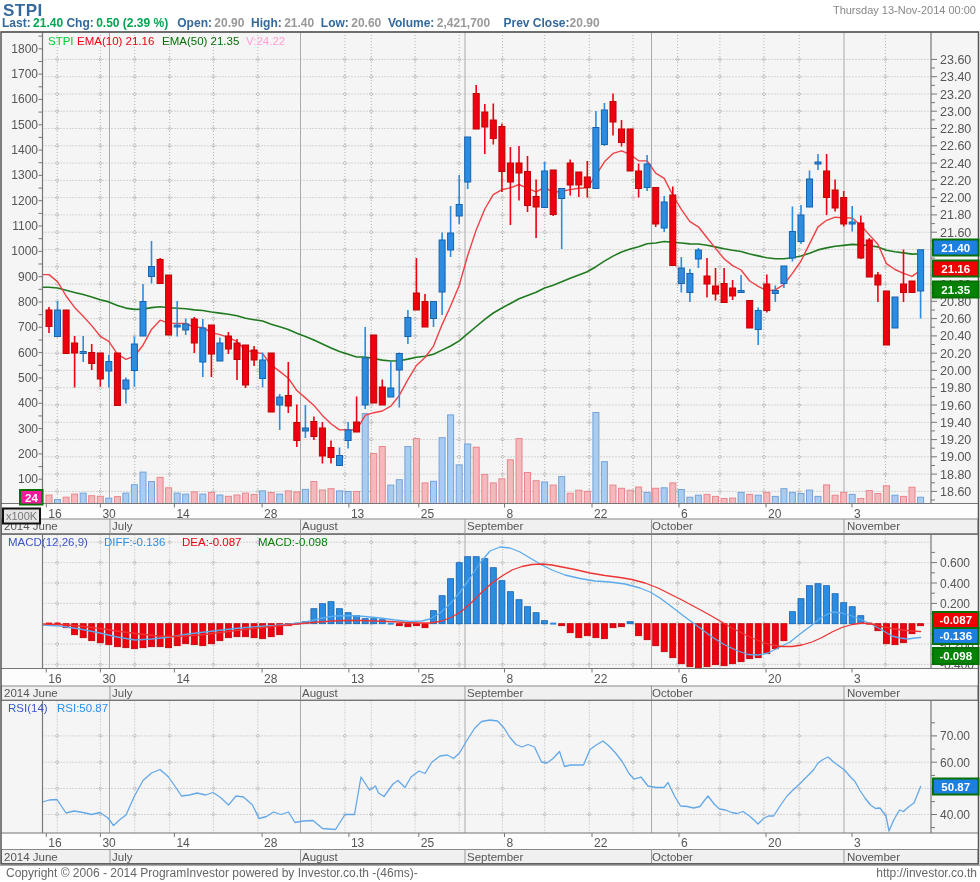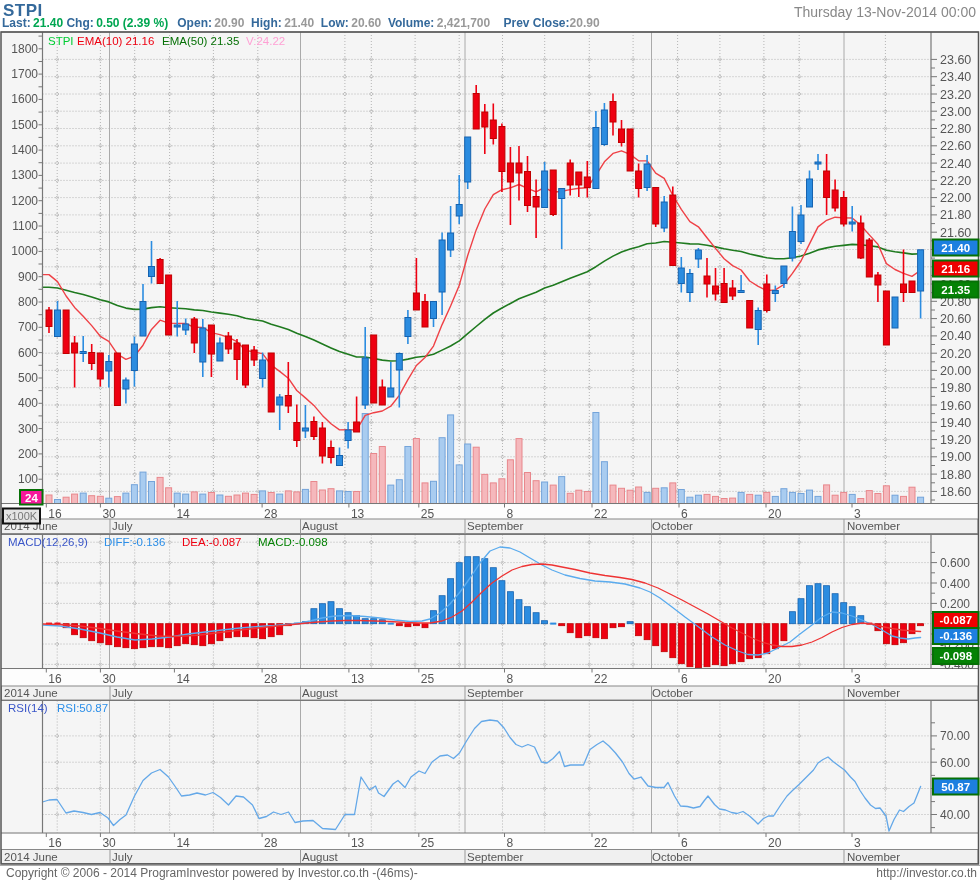--- a/index.html
+++ b/index.html
@@ -1,19 +1,19 @@
 <!DOCTYPE html>
 <html><head><meta charset="utf-8"><style>
 *{margin:0;padding:0;box-sizing:border-box}
 body{width:980px;height:882px;font-family:"Liberation Sans",sans-serif;background:#fff;position:relative;overflow:hidden}
 .hdr{position:absolute;left:0;top:0;width:980px}
 </style></head><body>
 <div class="hdr">
 <div style="position:absolute;left:3px;top:1px;font-size:17px;font-weight:bold;color:#34699b;letter-spacing:0.5px">STPI</div>
-<div style="position:absolute;right:4px;top:4px;font-size:14px;color:#888">Thursday 13-Nov-2014 00:00</div>
+<div style="position:absolute;right:4px;top:4px;font-size:11px;color:#888">Thursday 13-Nov-2014 00:00</div>
 <div style="position:absolute;left:2px;top:16px;font-size:12px;font-weight:bold;color:#34699b;white-space:nowrap">Last: <span style="color:#00a651">21.40</span> Chg: <span style="color:#00a651">0.50 (2.39 %)</span> &nbsp;&nbsp;Open: <span style="color:#999">20.90</span>&nbsp;&nbsp;High: <span style="color:#999">21.40</span>&nbsp;&nbsp;Low: <span style="color:#999">20.60</span>&nbsp;&nbsp;Volume: <span style="color:#999">2,421,700</span>&nbsp;&nbsp;&nbsp;&nbsp;Prev Close:<span style="color:#999">20.90</span></div>
 </div>
 <svg width="980" height="882" viewBox="0 0 980 882" style="position:absolute;left:0;top:0">
 <rect x="1" y="32" width="977.5" height="832" fill="#f5f5f5"></rect>
 <rect x="1.5" y="504.2" width="976.5" height="14.800000000000011" fill="#fdfdfd"></rect>
 <rect x="1.5" y="669.2" width="976.5" height="16.799999999999955" fill="#fdfdfd"></rect>
 <rect x="1.5" y="833.7" width="976.5" height="15.799999999999955" fill="#fdfdfd"></rect>
 <rect x="1.5" y="519" width="976.5" height="14.5" fill="#f0f0f0" stroke="#888" stroke-width="1"></rect>
 <line x1="110" y1="519" x2="110" y2="533.5" stroke="#999" stroke-width="1"></line>
 <line x1="300.5" y1="519" x2="300.5" y2="533.5" stroke="#999" stroke-width="1"></line>

